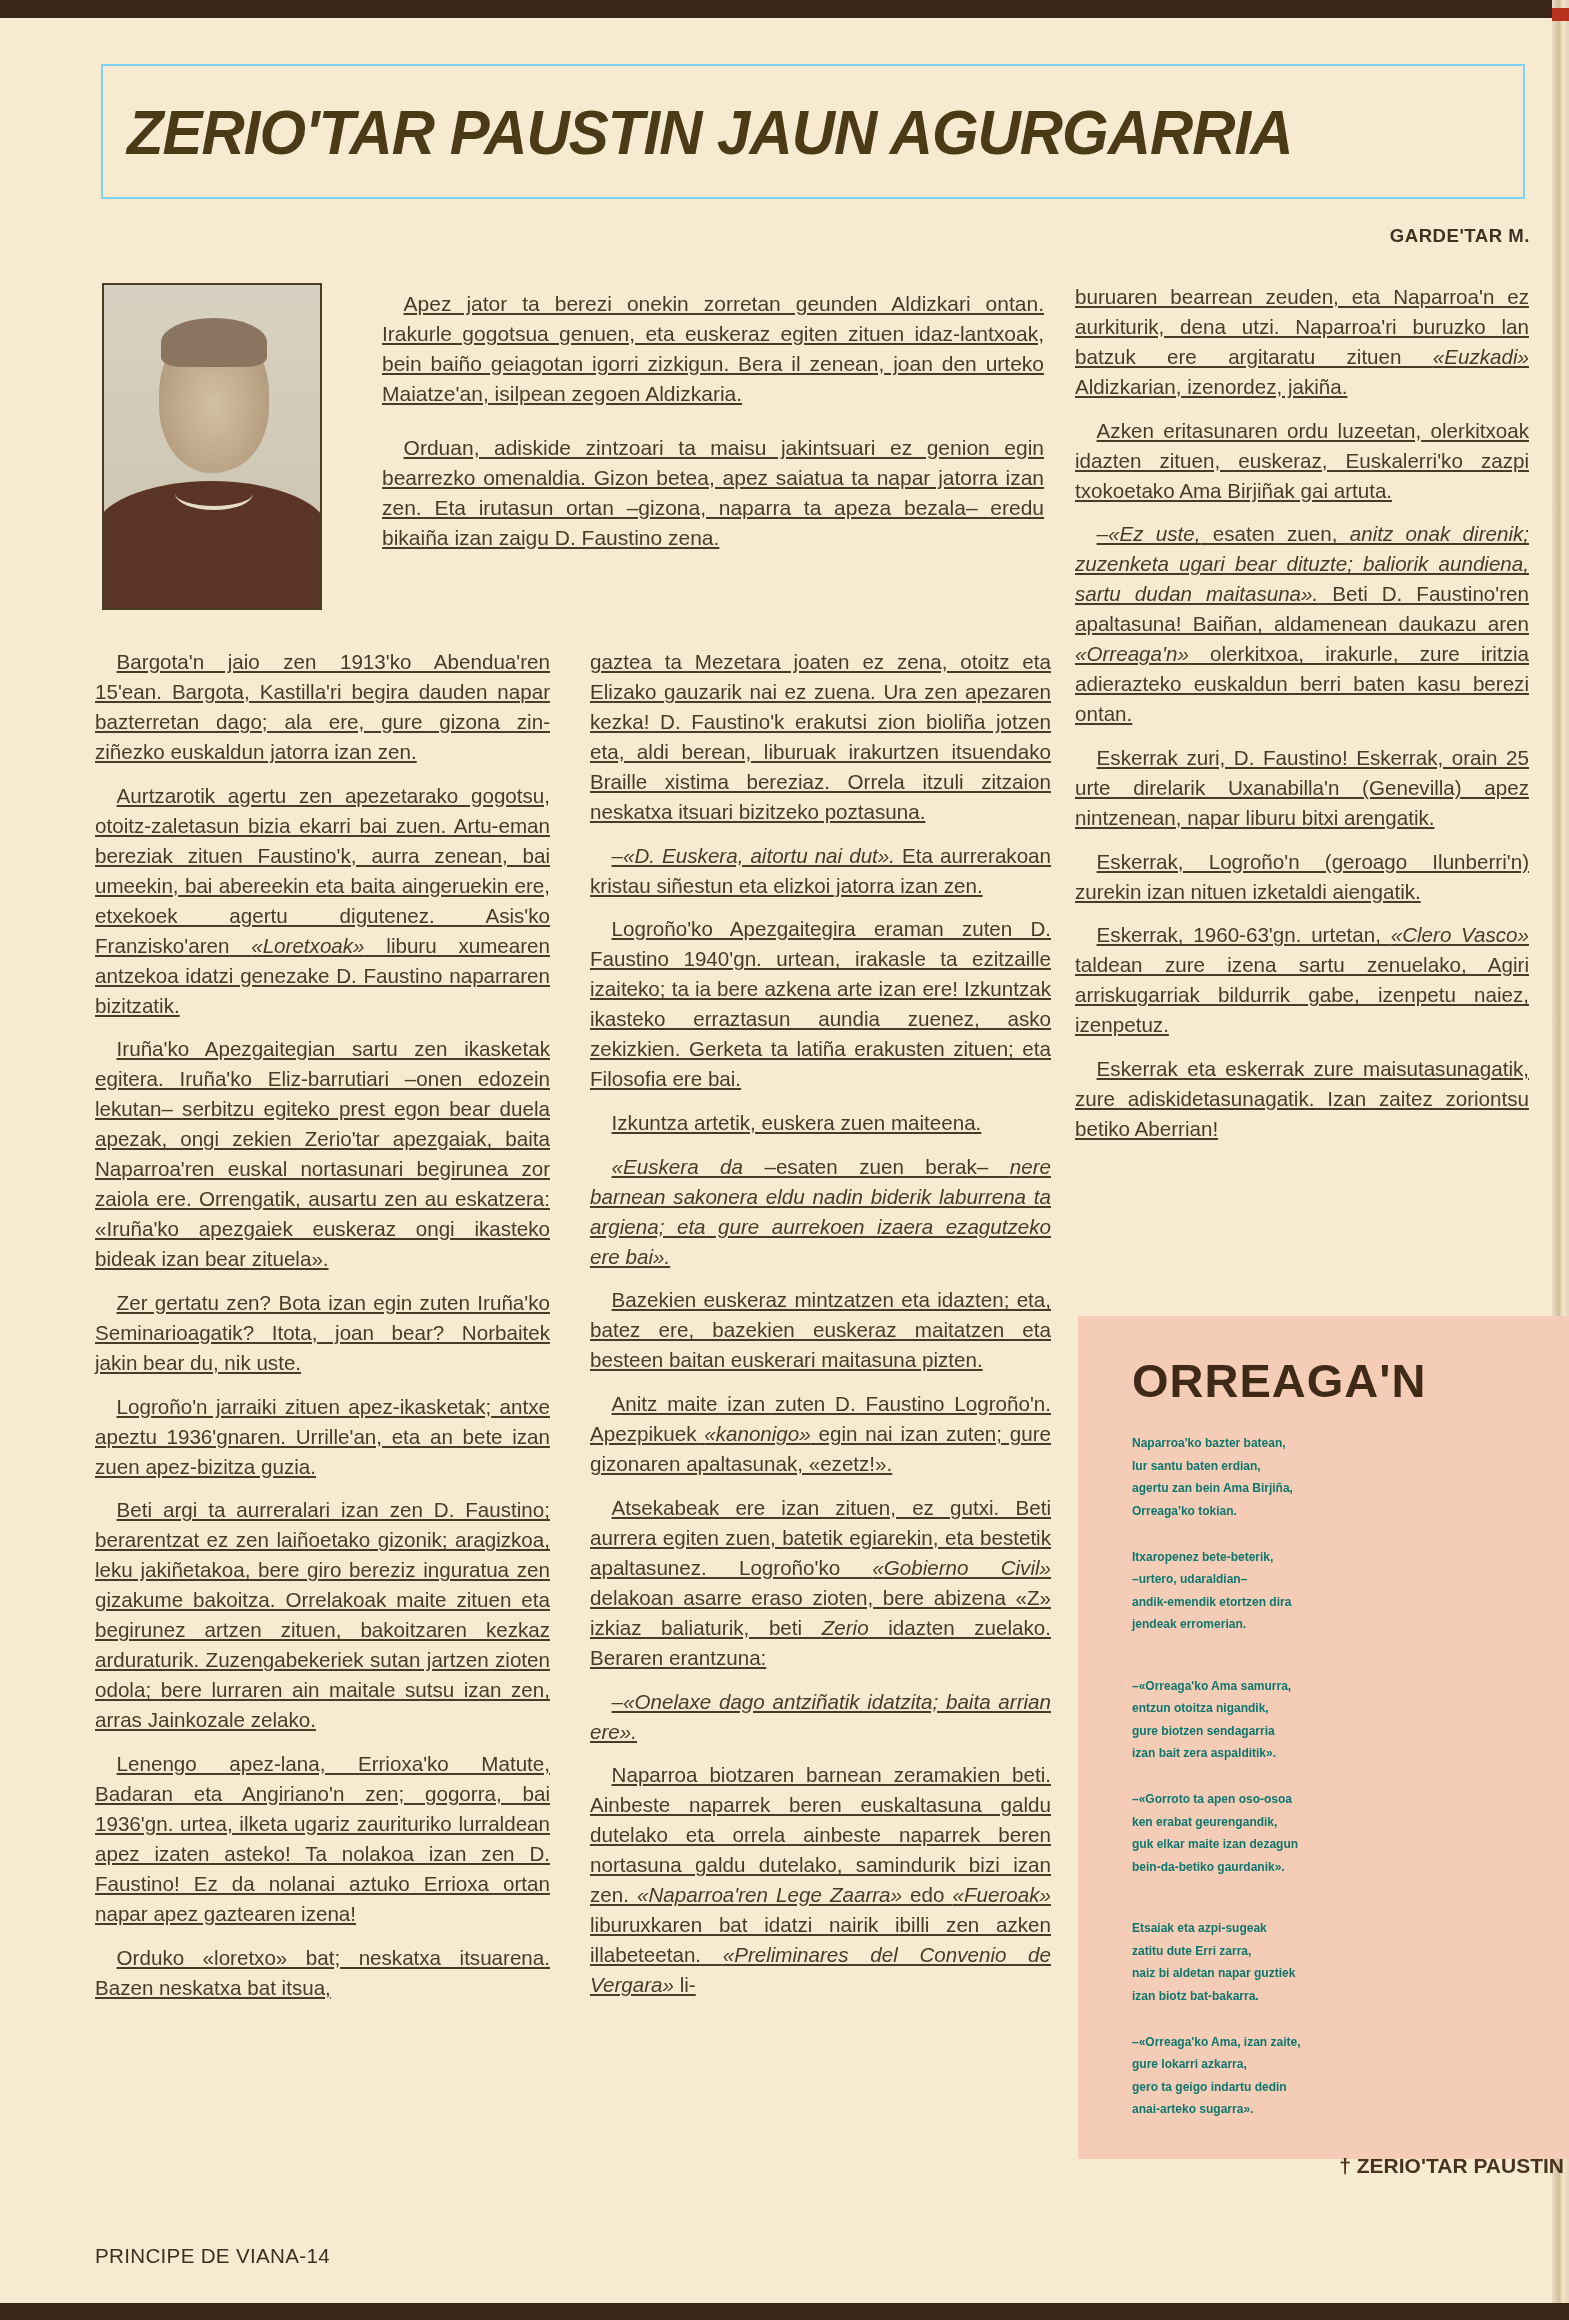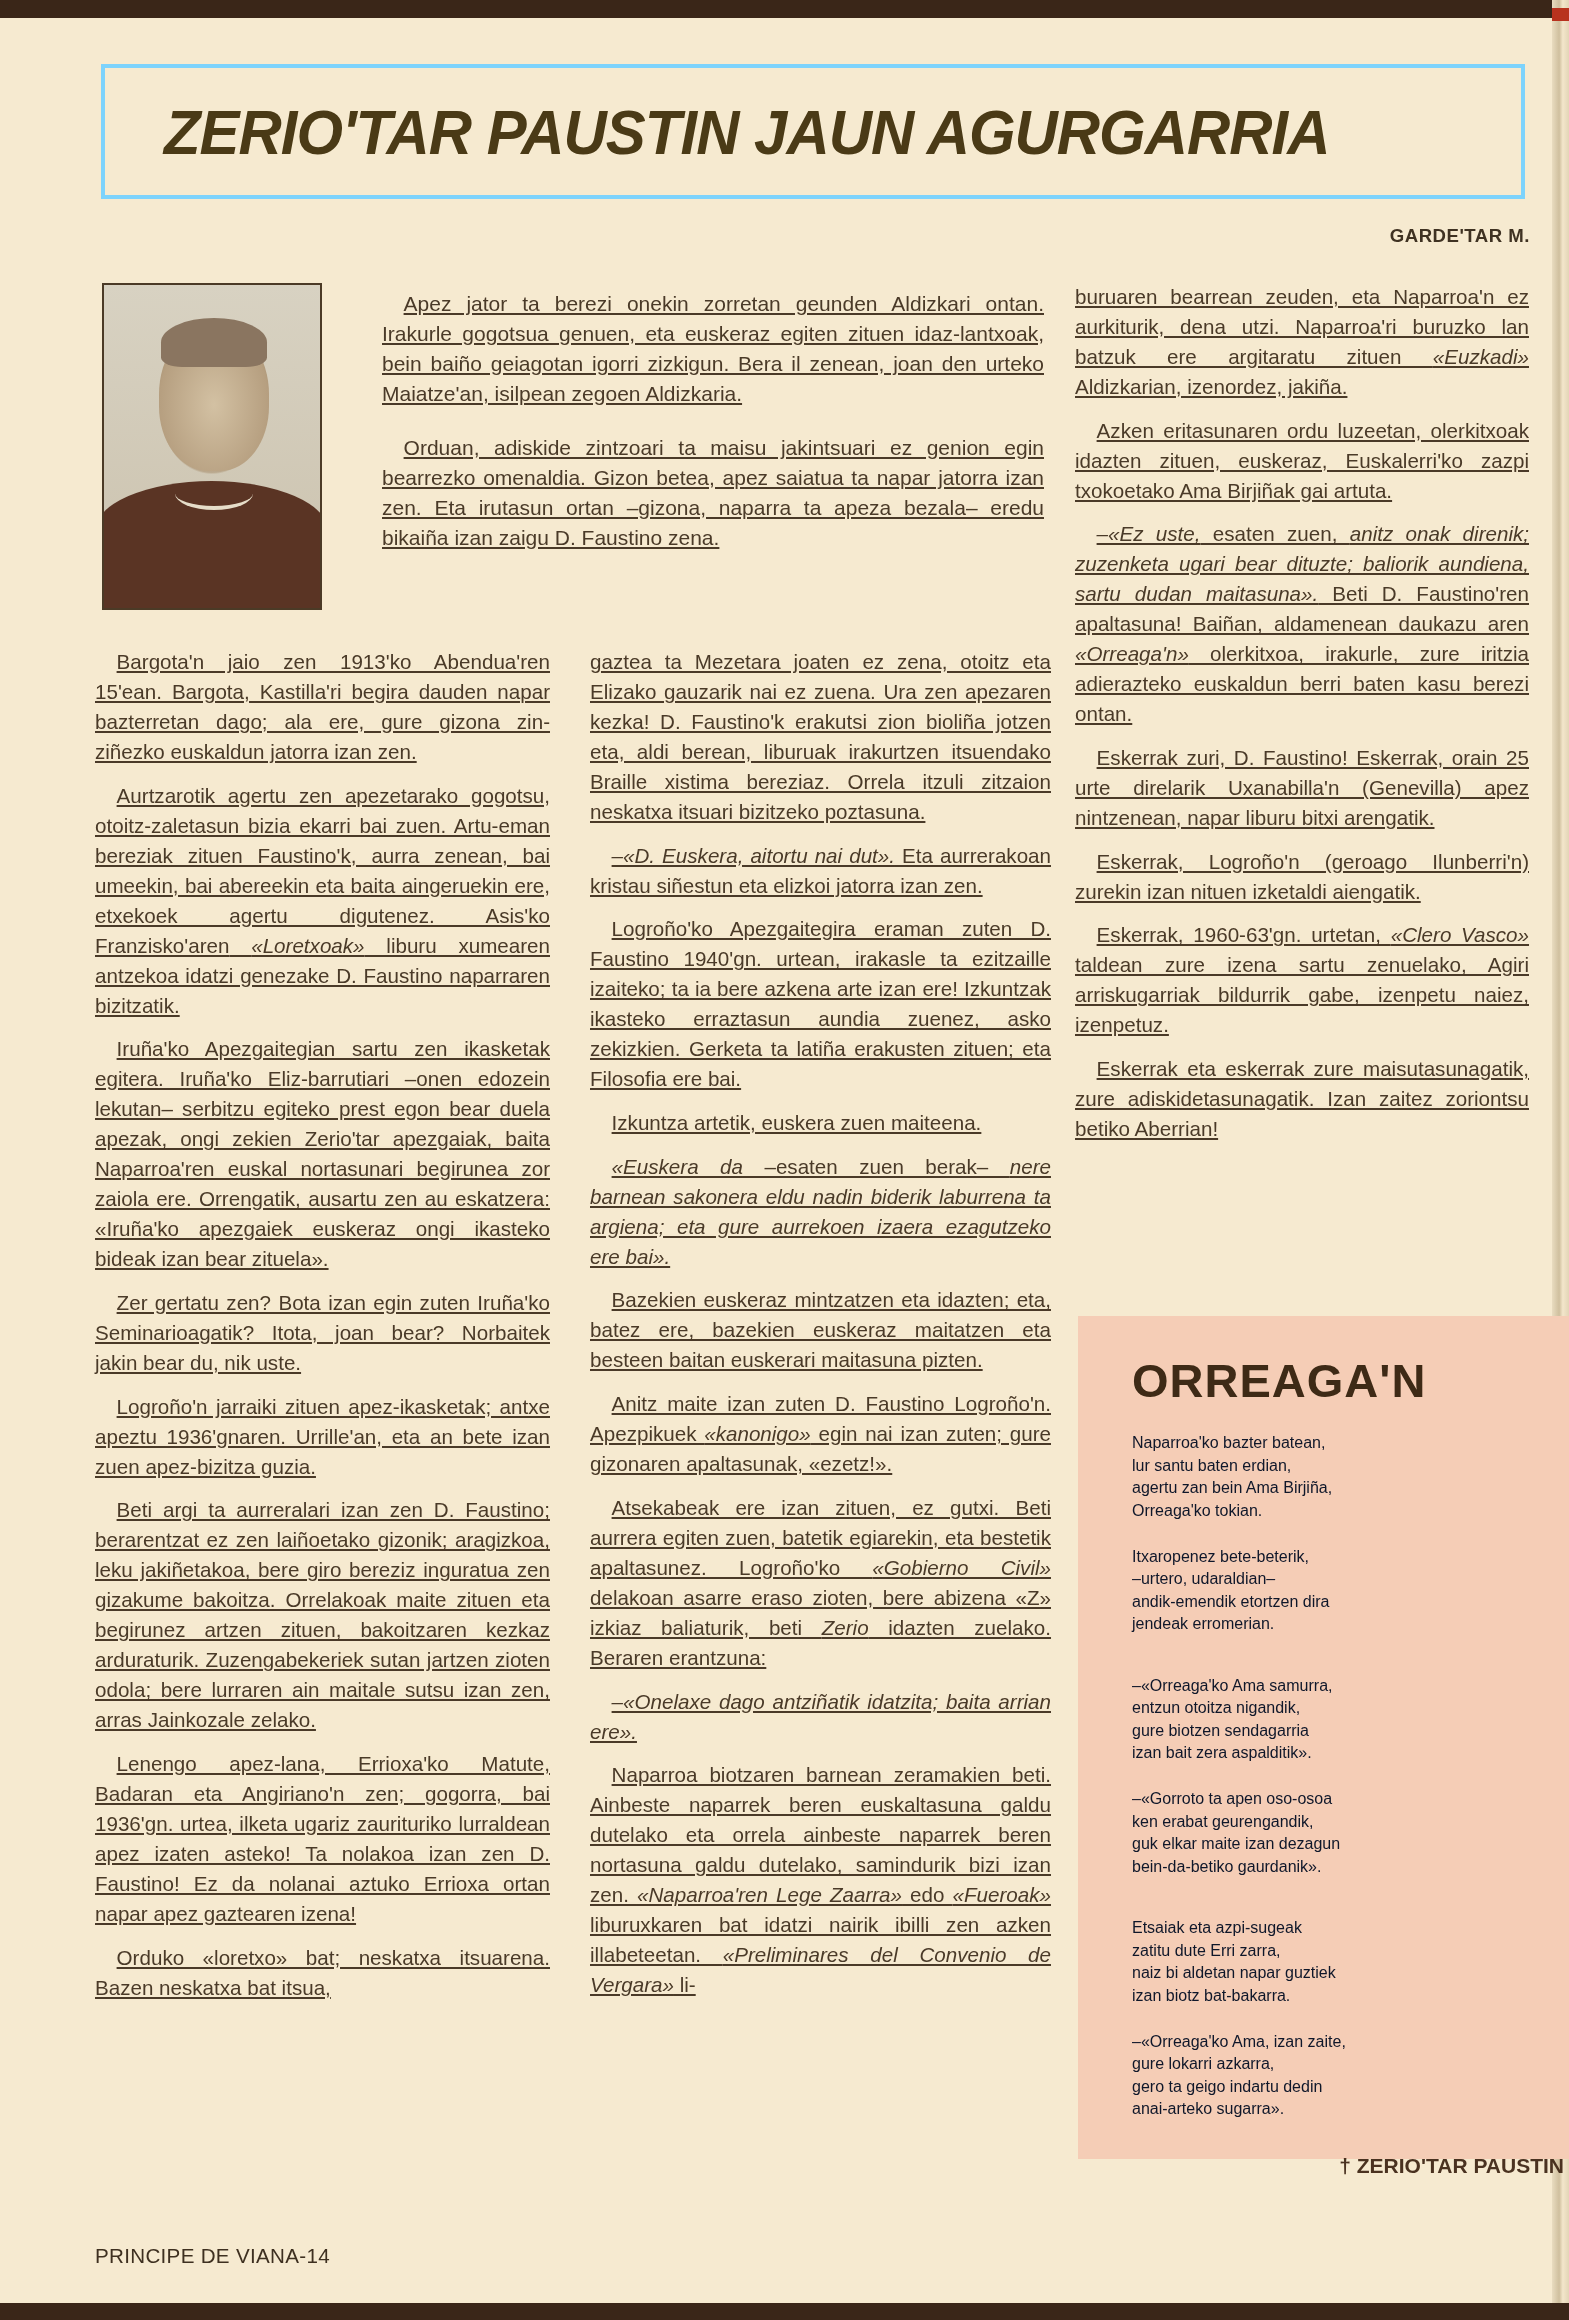--- a/index.html
+++ b/index.html
@@ -14,22 +14,22 @@
     background: #f6ead0;
   }
   .spine {
     position: absolute; left: 1552px; top: 0; width: 17.6px; height: 2321px;
     background: linear-gradient(to right, #e9dcc0 0%, #cfbf9e 40%, #f3e6cb 60%, #e0d2b3 100%);
   }
   .spine-tab { position: absolute; left: 1552px; top: 7.8px; width: 17.6px; height: 13.7px; background: #b8321e; }
 
   .title-box {
     position: absolute; left: 101px; top: 64px; width: 1424px; height: 135px;
-    border: 4px solid #7dd3fc; box-sizing: border-box;
-    display: flex; align-items: center; padding-left: 59px;
+    border: 2px solid #7dd3fc; box-sizing: border-box;
+    display: flex; align-items: center; padding-left: 24px;
   }
   .title {
     font-family: "Liberation Sans", sans-serif; font-weight: 700; font-style: italic;
     font-size: 63px; letter-spacing: -1px; color: #4a3a16; margin: 0;
     transform: scaleX(0.95); transform-origin: left center;
   }
   .byline {
     position: absolute; right: 39px; top: 225px;
     font-weight: 700; font-size: 18.6px; color: #3f3222; letter-spacing: 0.5px;
   }
@@ -69,21 +69,21 @@
   em { font-style: italic; }
 
   .poem-box {
     position: absolute; left: 1078px; top: 1316px; width: 515px; height: 843px;
     background: #f5cdb6;
   }
   .poem-title {
     position: absolute; left: 54px; top: 37px; font-weight: 700; font-size: 47px;
     color: #3e2a16; letter-spacing: 1px; margin: 0;
   }
-  .poem { position: absolute; left: 54px; top: 116px; width: 382px; font-weight: 400; font-size: 16px; line-height: 22.5px; color: #0f172a; }
+  .poem { position: absolute; left: 54px; top: 116px; width: 382px; font-weight: 700; font-size: 12px; line-height: 22.5px; color: #0f766e; }
   .stanza { margin: 0 0 23.5px 0; }
   .stanza.gap { margin-top: 39px; }
   .stanza span { display: block; }
   .signature {
     position: absolute; right: 29px; top: 838px; font-weight: 700; font-size: 21px; color: #4a3220;
   }
   .footer {
     position: absolute; left: 95px; top: 2244px; font-size: 20.6px; color: #3e3020; letter-spacing: 0.3px;
   }
   .bottom-edge { position: absolute; left: 0; top: 2303px; width: 1569px; height: 17.6px; background: #3a2618; }

